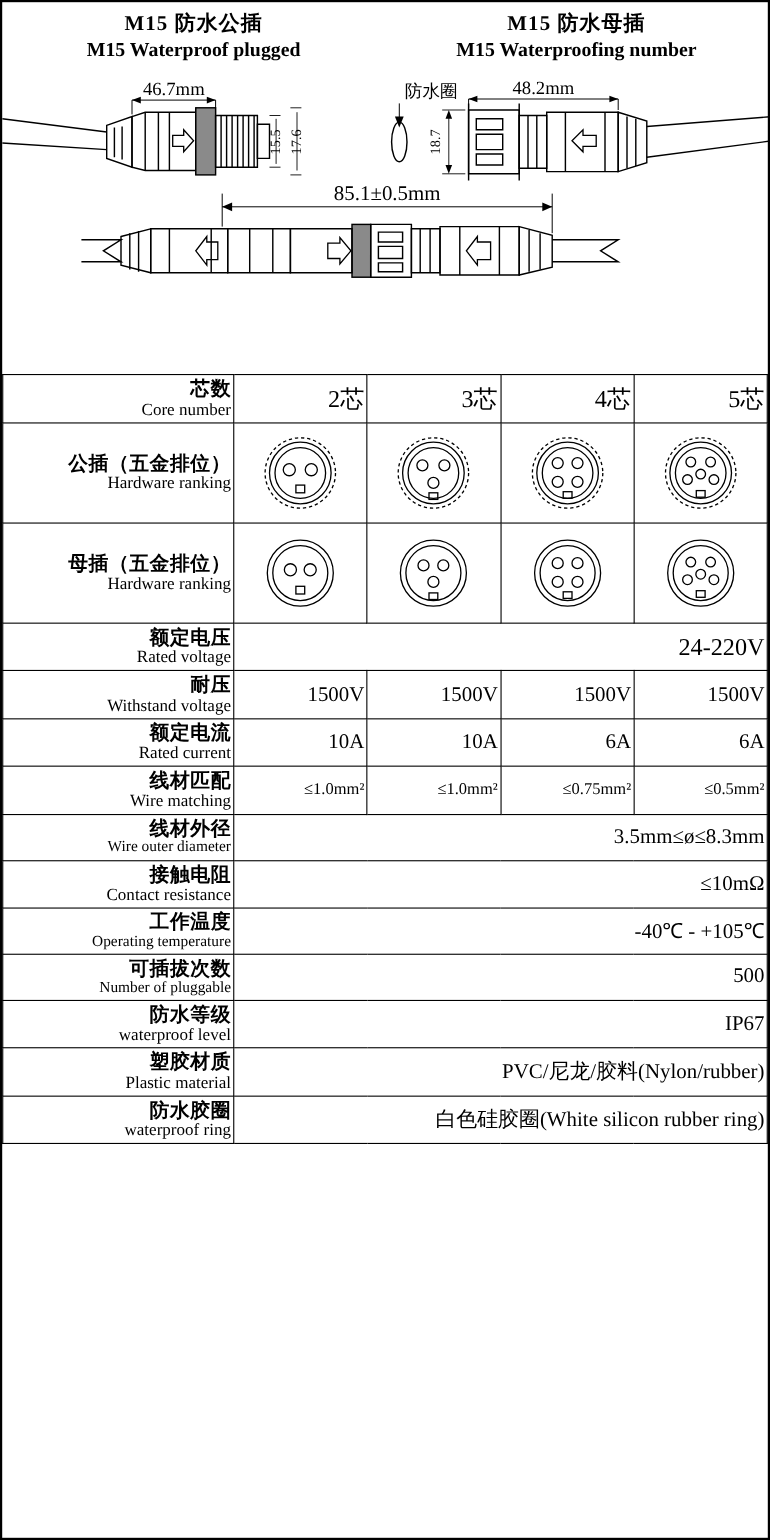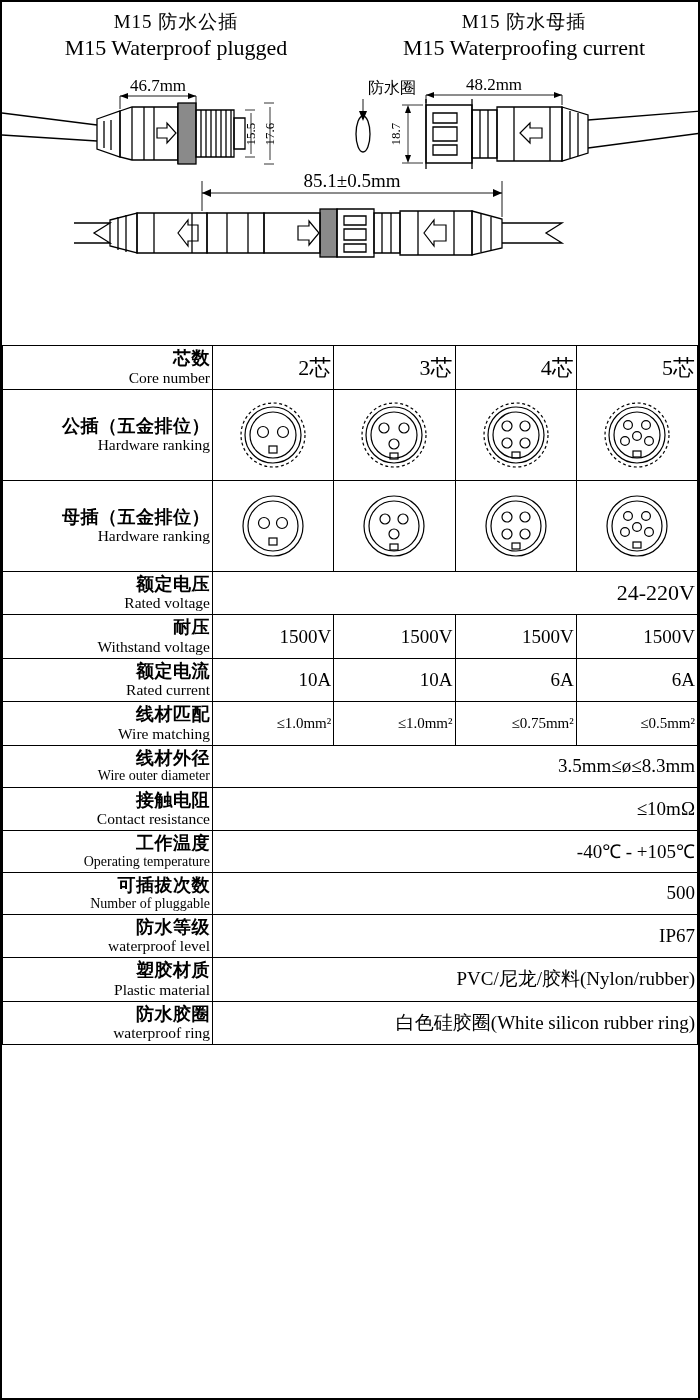--- a/index.html
+++ b/index.html
@@ -29,26 +29,26 @@
     box-sizing: border-box;
     padding: 8px 0 2px 0;
   }
   .title-col {
     flex: 1 1 50%;
     text-align: center;
     line-height: 1.25;
   }
   .title-cn {
     font-size: 19px;
-    font-weight: normal;
+    font-weight: bold;
     letter-spacing: 1px;
   }
   .title-en {
-    font-size: 22px;
-    font-weight: normal;
+    font-size: 18px;
+    font-weight: bold;
     letter-spacing: 0px;
   }
 
   
   .drawing {
     position: relative;
     width: 100%;
     height: 282px;
   }
   .drawing svg { display: block; }
@@ -90,21 +90,21 @@
 
 <div class="page">
 
   <div class="titles">
     <div class="title-col">
       <div class="title-cn">M15 防水公插</div>
       <div class="title-en">M15 Waterproof plugged</div>
     </div>
     <div class="title-col">
       <div class="title-cn">M15 防水母插</div>
-      <div class="title-en">M15 Waterproofing current</div>
+      <div class="title-en">M15 Waterproofing number</div>
     </div>
   </div>
 
   <div class="drawing">
     <svg width="700" height="282" viewBox="0 0 700 282" xmlns="http://www.w3.org/2000/svg">
       <g fill="none" stroke="#000" stroke-width="1.3" stroke-linejoin="miter">
 
         <path d="M0,50 L95,62"></path>
         <path d="M0,72 L95,78"></path>
 

